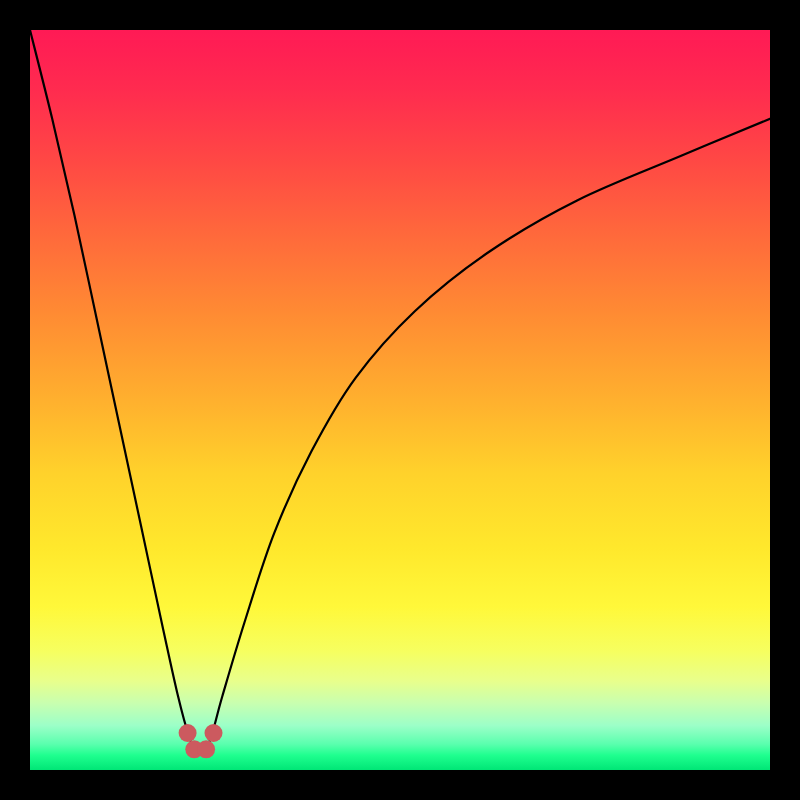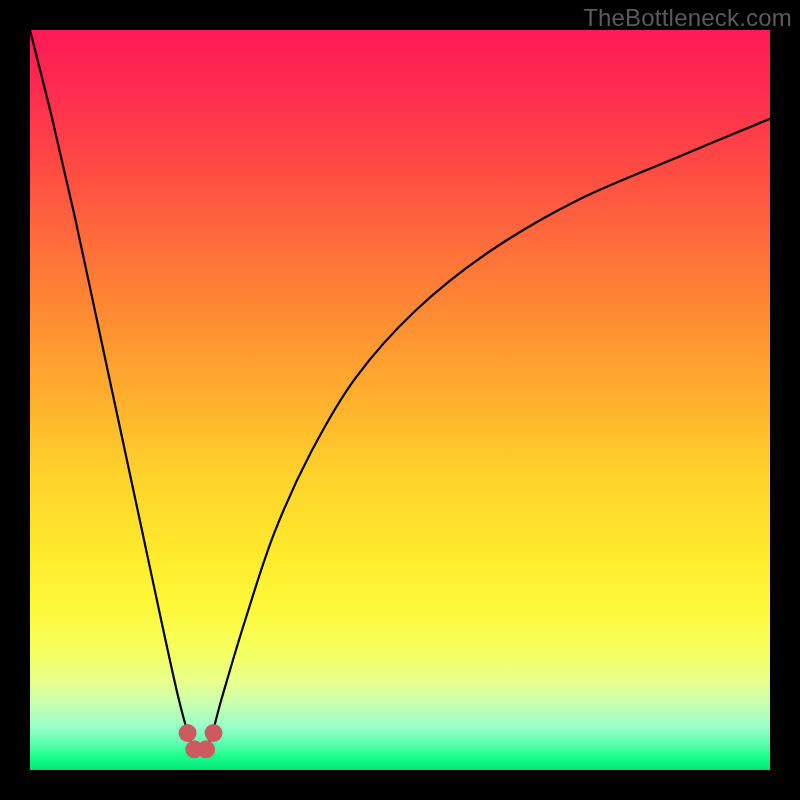--- a/index.html
+++ b/index.html
@@ -74,14 +74,13 @@
     <svg class="curves" viewBox="0 0 740 740" preserveAspectRatio="none">
       <path d="M 0.0 0.0 C 3.7 14.8, 14.8 58.0, 22.2 88.8 C 29.6 119.6, 37.0 151.7, 44.4 185.0 C 51.8 218.3, 59.2 254.1, 66.6 288.6 C 74.0 323.1, 81.4 357.7, 88.8 392.2 C 96.2 426.7, 103.6 461.3, 111.0 495.8 C 118.4 530.3, 127.0 571.0, 133.2 599.4 C 139.4 627.8, 143.7 648.1, 148.0 666.0 C 152.3 683.9, 156.0 697.4, 159.1 706.7 C 162.2 715.9, 164.0 719.0, 166.5 721.5 C 169.0 724.0, 171.4 724.0, 173.9 721.5 C 176.4 719.0, 178.2 715.9, 181.3 706.7 C 184.4 697.4, 186.8 685.1, 192.4 666.0 C 198.0 646.9, 206.0 619.1, 214.6 592.0 C 223.2 564.9, 233.1 531.6, 244.2 503.2 C 255.3 474.8, 267.6 447.7, 281.2 421.8 C 294.8 395.9, 308.3 371.2, 325.6 347.8 C 342.9 324.4, 362.6 302.2, 384.8 281.2 C 407.0 260.2, 431.7 240.5, 458.8 222.0 C 485.9 203.5, 515.5 186.2, 547.6 170.2 C 579.7 154.2, 619.1 139.4, 651.2 125.8 C 683.3 112.2, 725.2 95.0, 740.0 88.8" fill="none" stroke="#000" stroke-width="2.2" stroke-linecap="round" stroke-linejoin="round"></path>
       <g id="markers">
           <circle cx="157.6" cy="703.0" r="9" fill="#cc5a5f"></circle>
           <circle cx="164.3" cy="719.3" r="9" fill="#cc5a5f"></circle>
           <circle cx="176.1" cy="719.3" r="9" fill="#cc5a5f"></circle>
           <circle cx="183.5" cy="703.0" r="9" fill="#cc5a5f"></circle>
         </g>
     </svg>
   </div>
-  <div class="watermark">TheBottleneck.com</div>
 </div>
 
 </body></html>

